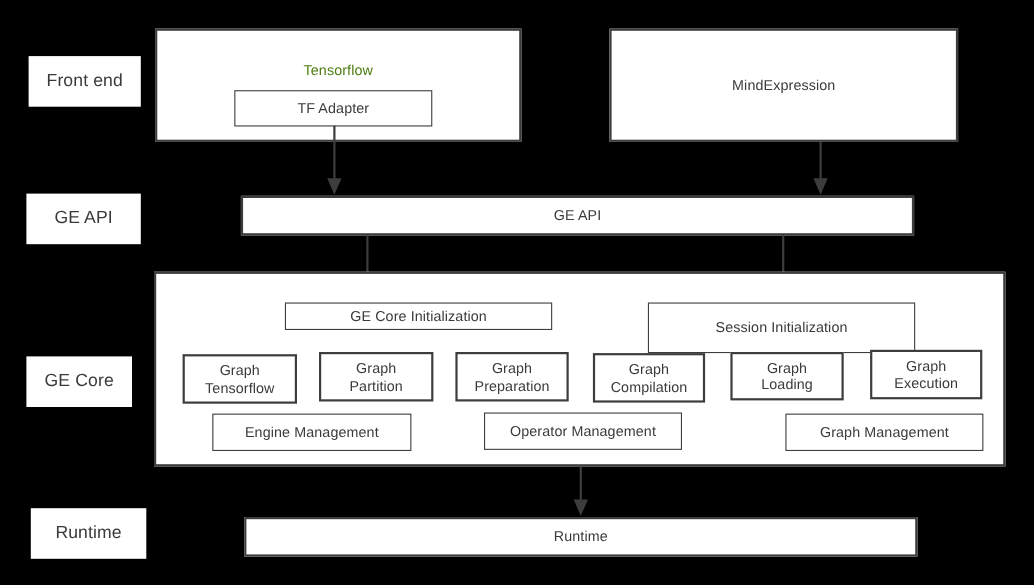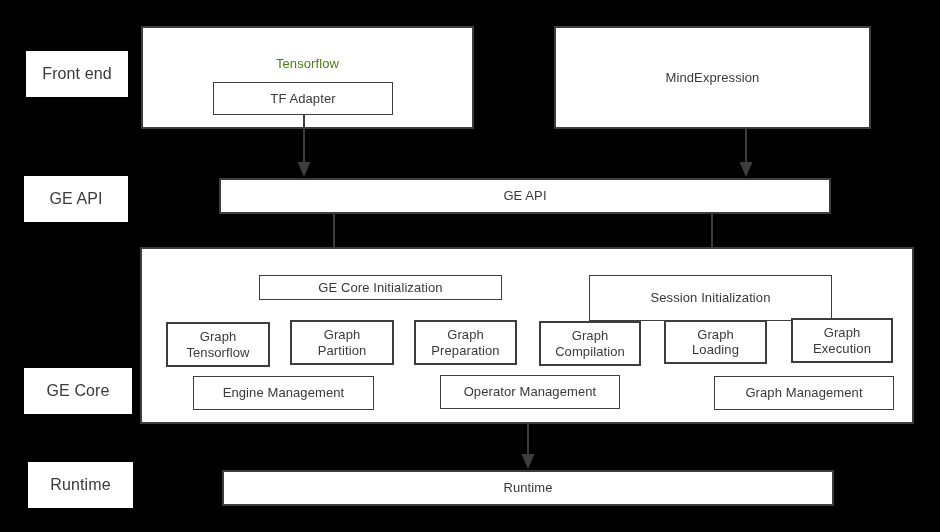--- a/index.html
+++ b/index.html
@@ -51,21 +51,21 @@
 </style>
 </head>
 <body>
 
 <div id="canvas">
 
   <div class="box label-box" style="left:26px; top:51px; width:102px; height:46px;">Front end</div>
 
   <div class="box label-box" style="left:24px; top:176px; width:104px; height:46px;">GE API</div>
 
-  <div class="box label-box" style="left:24px; top:324px; width:108px; height:46px;margin-top:44px;">GE Core</div>
+  <div class="box label-box" style="left:24px; top:324px; width:96px; height:46px;">GE Core</div>
 
   <div class="box label-box" style="left:28px; top:462px; width:105px; height:46px;">Runtime</div>
 
   <div class="box outline container-box" style="left:141px; top:26px; width:333px; height:103px;">
     <div style="position:absolute; left:0; top:28px; width:100%; text-align:center; font-size:13px; color:#4d7c0f;">Tensorflow</div>
   </div>
   <div class="box outline-thin" style="left:213px; top:82px; width:180px; height:33px;">TF Adapter</div>
 
   <div class="box outline" style="left:554px; top:26px; width:317px; height:103px;text-align:center;">MindExpression</div>
 

